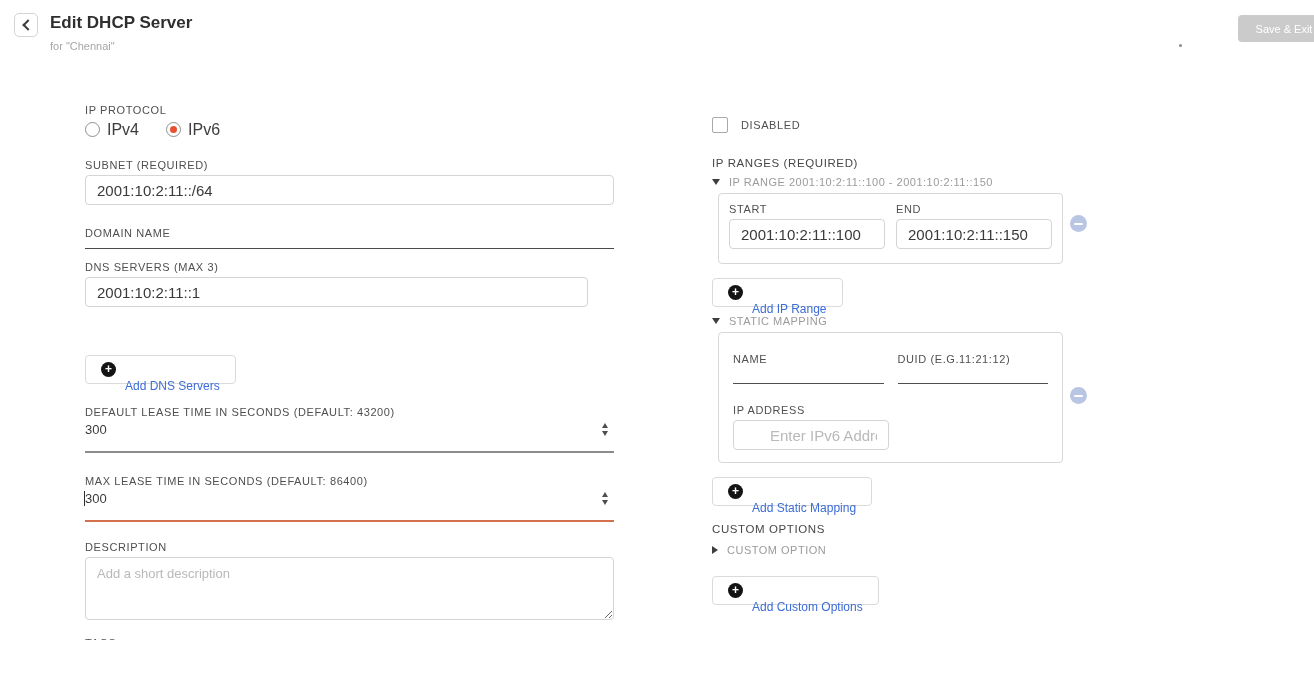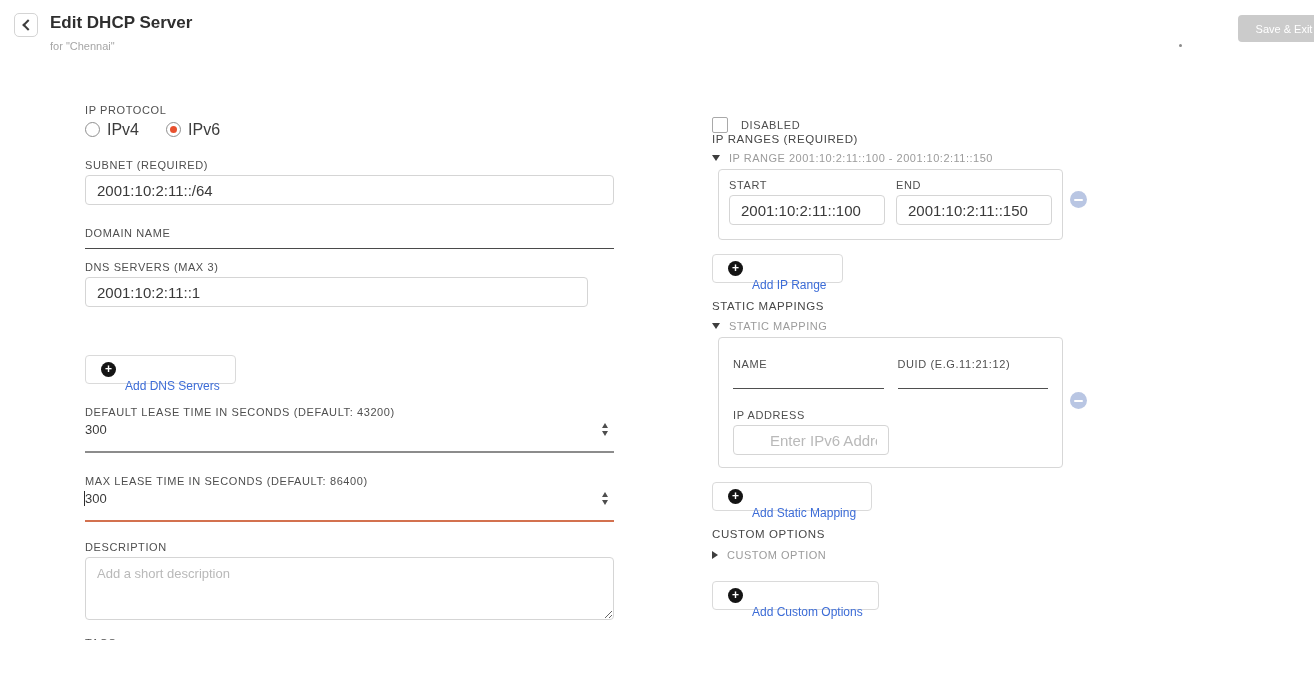--- a/index.html
+++ b/index.html
@@ -88,21 +88,21 @@
   .minus-range{margin-top:22px;}
   .minus-map{margin-top:55px;}
 
   .map-box{padding:20px 14px 12px;}
   .map-row{display:flex;gap:14px;}
   .u-field{width:153px;}
   .u-line{height:14px;border-bottom:1px solid #4f4f4f;}
   .ipaddr-field{margin-top:20px;width:156px;}
   .ipaddr-field .text-input{margin-top:3px;padding-left:36px;}
 
-  .mt-iphead{}.mt-iprow{margin-top:7px}.mt-ipbox{margin-top:5px}
+  .mt-iphead{margin-top:24px}.mt-iprow{margin-top:7px}.mt-ipbox{margin-top:5px}
   .mt-addrange{margin-top:14px}.mt-smhead{margin-top:17px}.mt-smrow{margin-top:8px}
   .mt-smbox{margin-top:5px}.mt-addsm{margin-top:14px}.mt-cohead{margin-top:17px}
   .mt-corow{margin-top:9px}.mt-addco{margin-top:20px}
 </style>
 </head>
 <body>
 
 <div class="page">
 
   <div class="back-btn">
@@ -212,21 +212,20 @@
         </div>
       </div>
       <span class="minus-ic minus-range"></span>
     </div>
 
     <button class="add-btn mt-addrange">
       <span class="plus-ic">+</span>
       <span class="add-label">Add IP Range</span>
     </button>
 
-    <div class="section-heading mt-smhead">STATIC MAPPINGS</div>
 
     <div class="group-row mt-smrow">
       <span class="tri-down"></span>
       <span>STATIC MAPPING</span>
     </div>
 
     <div class="box-row mt-smbox">
       <div class="gbox map-box">
         <div class="map-row">
           <div class="u-field">

